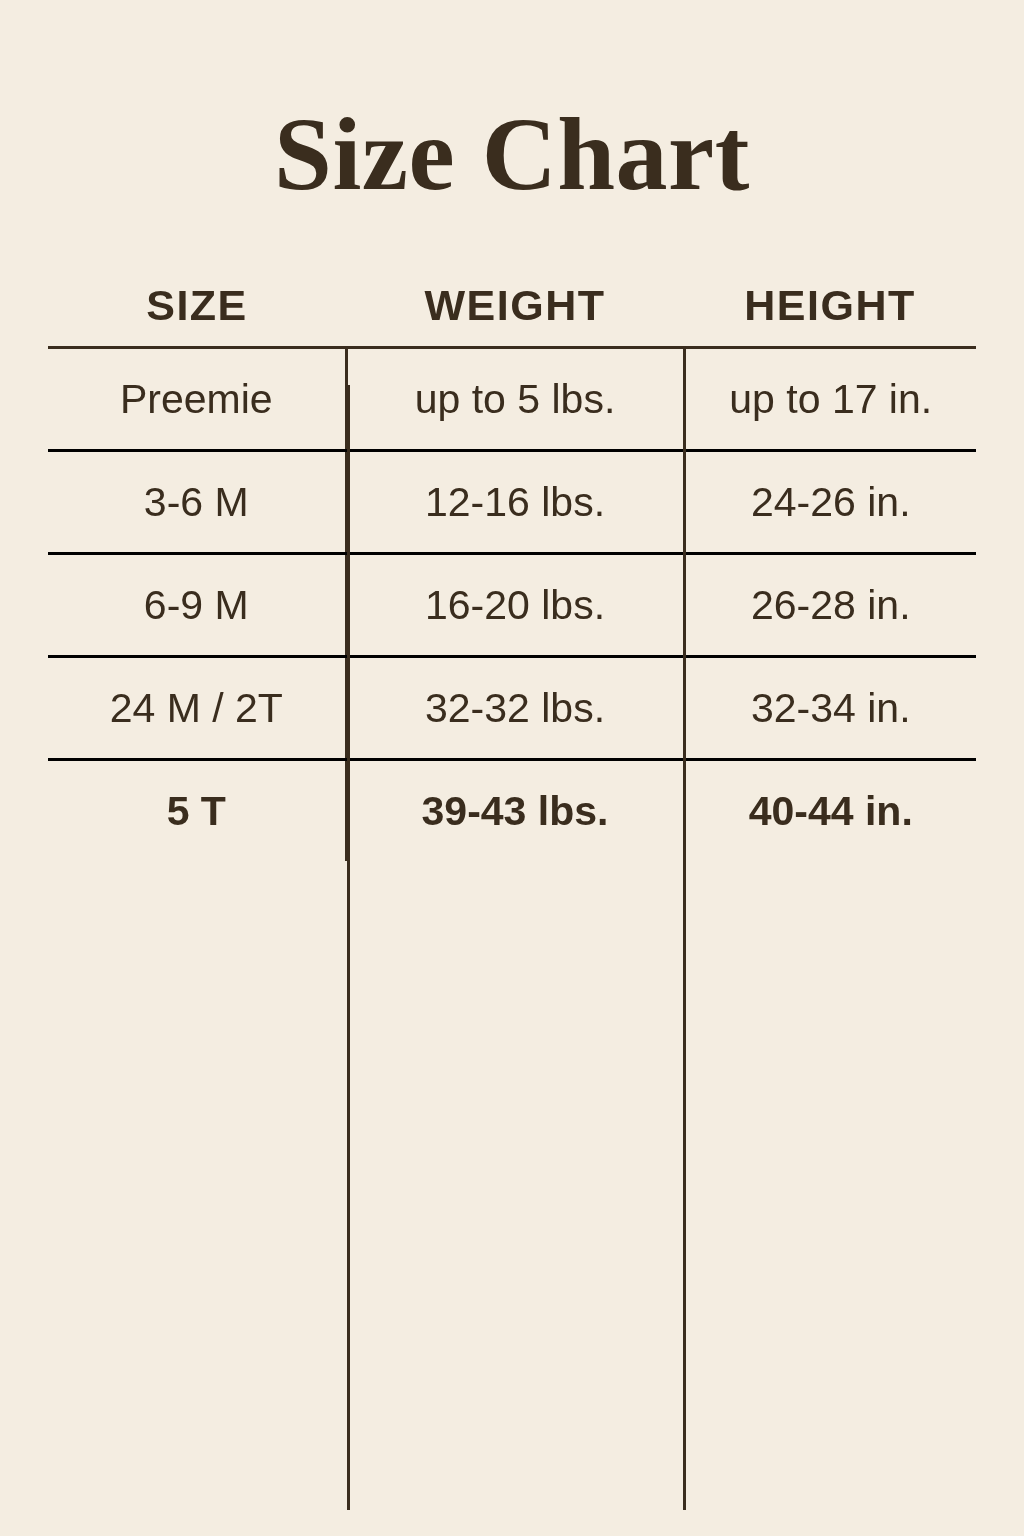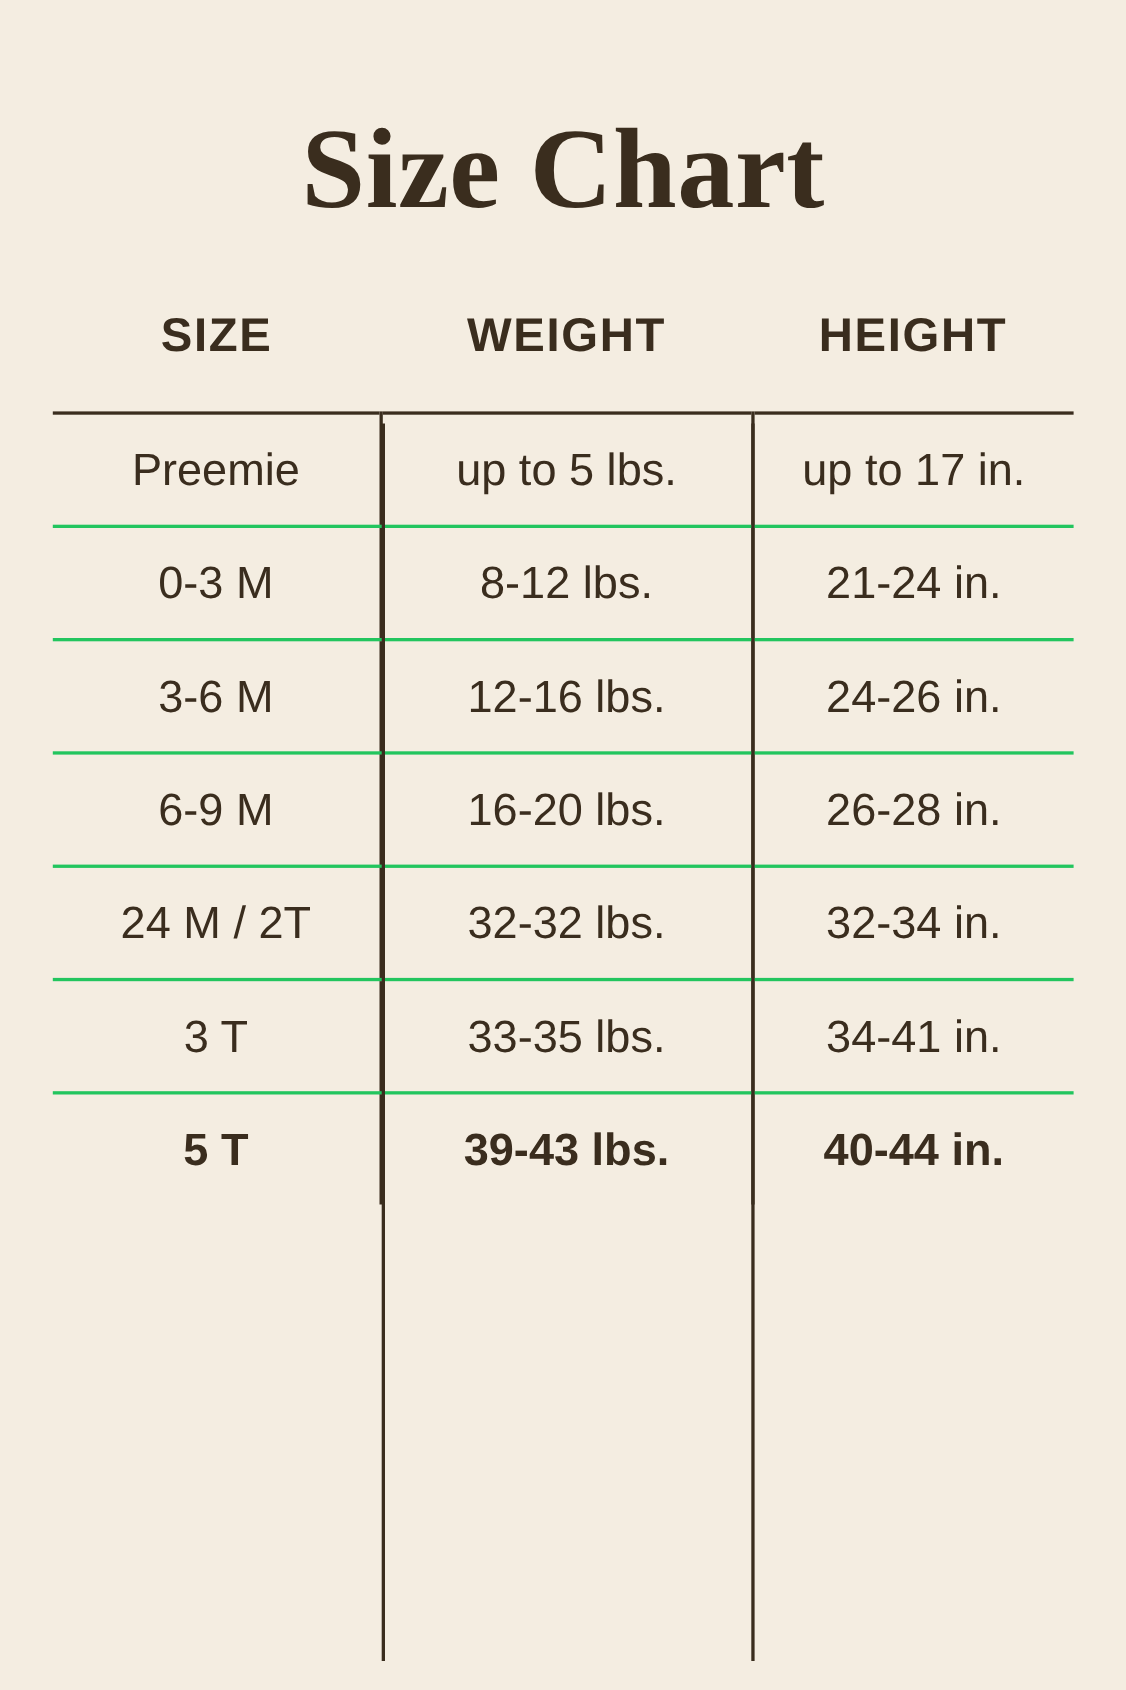--- a/index.html
+++ b/index.html
@@ -38,36 +38,36 @@
     margin-top: 74px;
     border-collapse: collapse;
     table-layout: fixed;
   }
   table.size-table th {
     font-family: "Liberation Sans", sans-serif;
     font-weight: 700;
     font-size: 43px;
     letter-spacing: 1.5px;
     color: #3a2d1e;
-    padding-bottom: 44px;
+    padding-bottom: 16px;
     text-align: center;
     border: none;
   }
   table.size-table thead tr {
     border-bottom: 3px solid #3a2d1e;
   }
   table.size-table td {
     font-family: "Liberation Sans", sans-serif;
     font-weight: 400;
     font-size: 41px;
     color: #3a2d1e;
     text-align: center;
     height: 100px;
     padding: 0;
-    border-bottom: 3px solid #22c55e;
+    border-bottom: 3px solid #000000;
   }
   table.size-table tbody tr:last-child td {
     border-bottom: none;
     font-weight: bold;
   }
   table.size-table td.col-size {
     border-right: 3px solid #3a2d1e;
     width: 296px;
   }
   table.size-table td.col-weight {
@@ -101,45 +101,35 @@
         <th class="col-height">HEIGHT</th>
       </tr>
     </thead>
     <tbody>
       <tr>
         <td class="col-size">Preemie</td>
         <td class="col-weight">up to 5 lbs.</td>
         <td class="col-height">up to 17 in.</td>
       </tr>
       <tr>
-        <td class="col-size">0-3 M</td>
-        <td class="col-weight">8-12 lbs.</td>
-        <td class="col-height">21-24 in.</td>
-      </tr>
-      <tr>
         <td class="col-size">3-6 M</td>
         <td class="col-weight">12-16 lbs.</td>
         <td class="col-height">24-26 in.</td>
       </tr>
       <tr>
         <td class="col-size">6-9 M</td>
         <td class="col-weight">16-20 lbs.</td>
         <td class="col-height">26-28 in.</td>
       </tr>
       <tr>
         <td class="col-size">24 M / 2T</td>
         <td class="col-weight">32-32 lbs.</td>
         <td class="col-height">32-34 in.</td>
       </tr>
       <tr>
-        <td class="col-size">3 T</td>
-        <td class="col-weight">33-35 lbs.</td>
-        <td class="col-height">34-41 in.</td>
-      </tr>
-      <tr>
         <td class="col-size">5 T</td>
         <td class="col-weight">39-43 lbs.</td>
         <td class="col-height">40-44 in.</td>
       </tr>
     </tbody>
   </table>
 
   <div class="vrule" style="left:347px; top:369px; height:1125px;"></div>
   <div class="vrule" style="left:683px; top:369px; height:1125px;"></div>
 </div>

